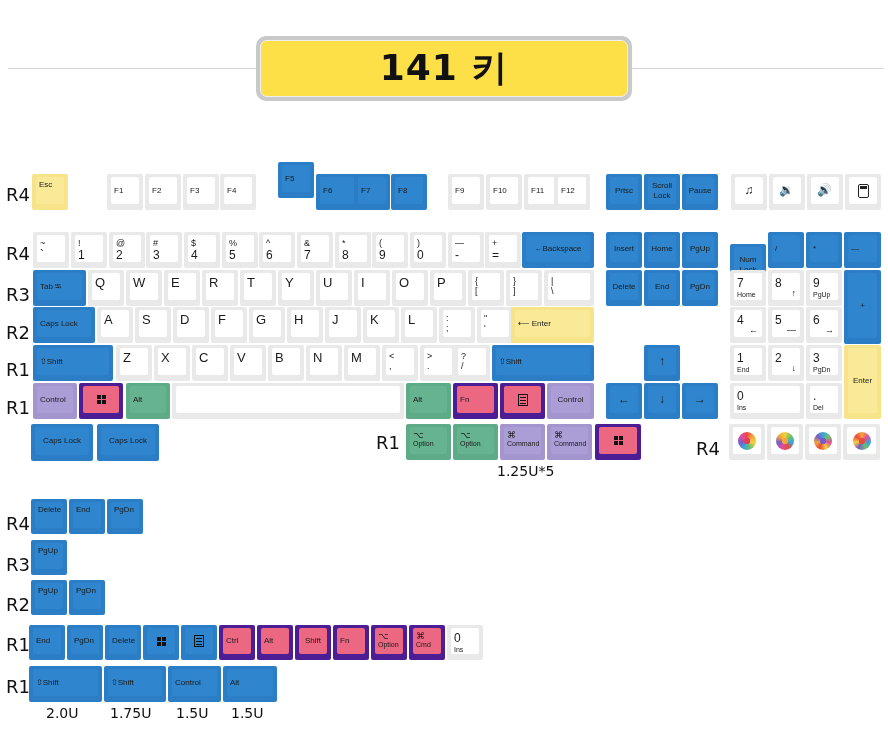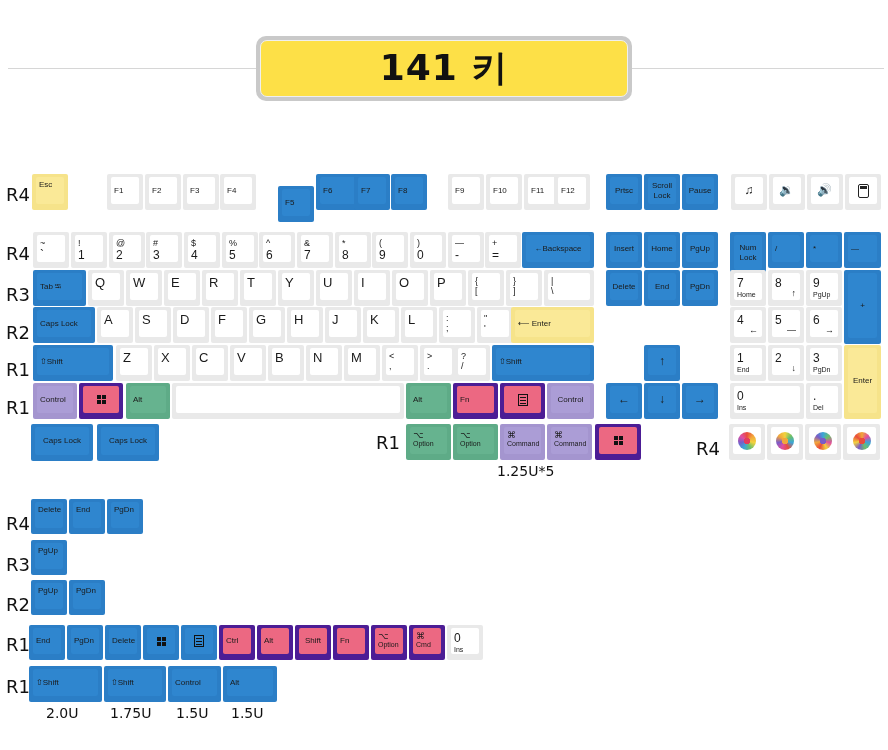--- a/index.html
+++ b/index.html
@@ -89,21 +89,21 @@
 <div class="key white" style="left:183px;top:174px;width:36px;height:36px;">
     <div class="cap center-v">
       <span>F3</span>
     </div>
   </div>
 <div class="key white" style="left:220px;top:174px;width:36px;height:36px;">
     <div class="cap center-v">
       <span>F4</span>
     </div>
   </div>
-<div class="key blue" style="left:278px;top:186px;width:36px;height:36px;">
+<div class="key blue" style="left:278px;top:162px;width:36px;height:36px;">
     <div class="cap center-v">
       <span>F5</span>
     </div>
   </div>
 <div class="key blue" style="left:316px;top:174px;width:56px;height:36px;padding-left:22px;">
     <div class="cap center-v">
       <span>F6</span>
     </div>
   </div>
 <div class="key blue" style="left:354px;top:174px;width:36px;height:36px;">
@@ -263,21 +263,21 @@
 <div class="key blue" style="left:644px;top:232px;width:36px;height:36px;">
     <div class="cap center">
       <span>Home</span>
     </div>
   </div>
 <div class="key blue" style="left:682px;top:232px;width:36px;height:36px;">
     <div class="cap center">
       <span>PgUp</span>
     </div>
   </div>
-<div class="key blue" style="left:730px;top:232px;width:36px;height:44px;">
+<div class="key blue" style="left:730px;top:244px;width:36px;height:44px;">
     <div class="cap center">
       <span>Num Lock</span>
     </div>
   </div>
 <div class="key blue" style="left:768px;top:232px;width:36px;height:36px;">
     <div class="cap center-v">
       <span>/</span>
     </div>
   </div>
 <div class="key blue" style="left:806px;top:232px;width:36px;height:36px;">

